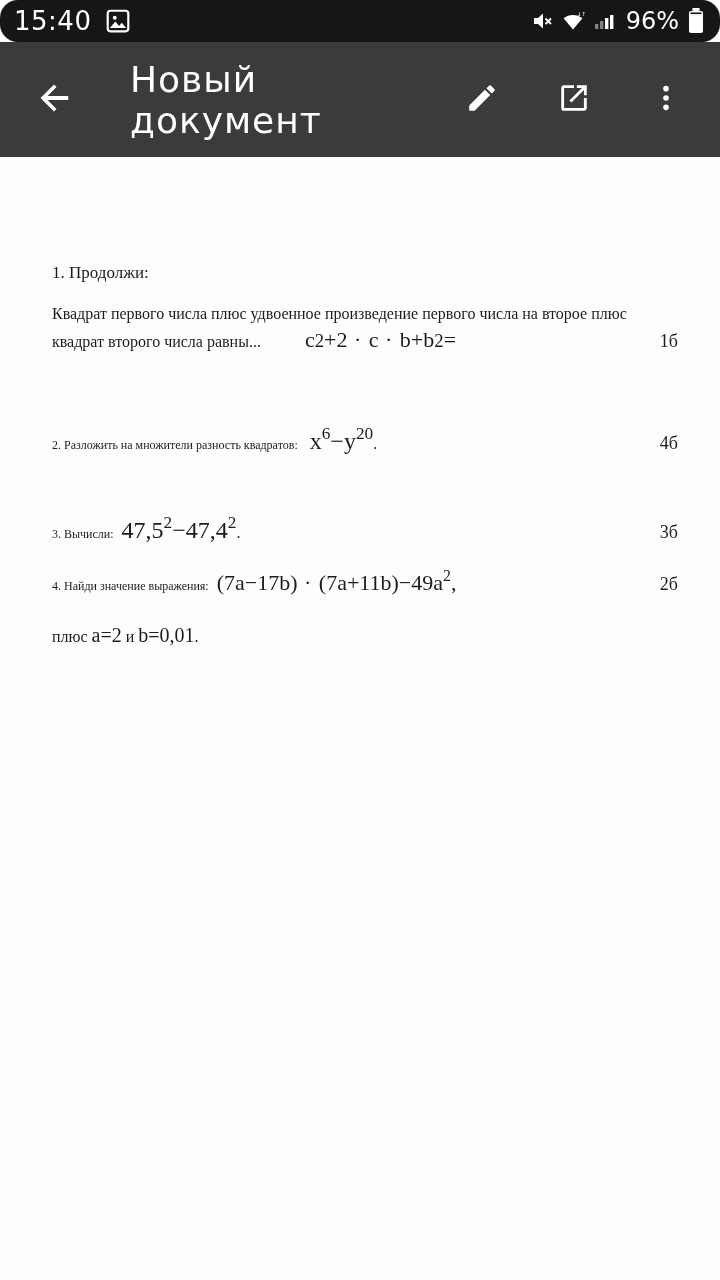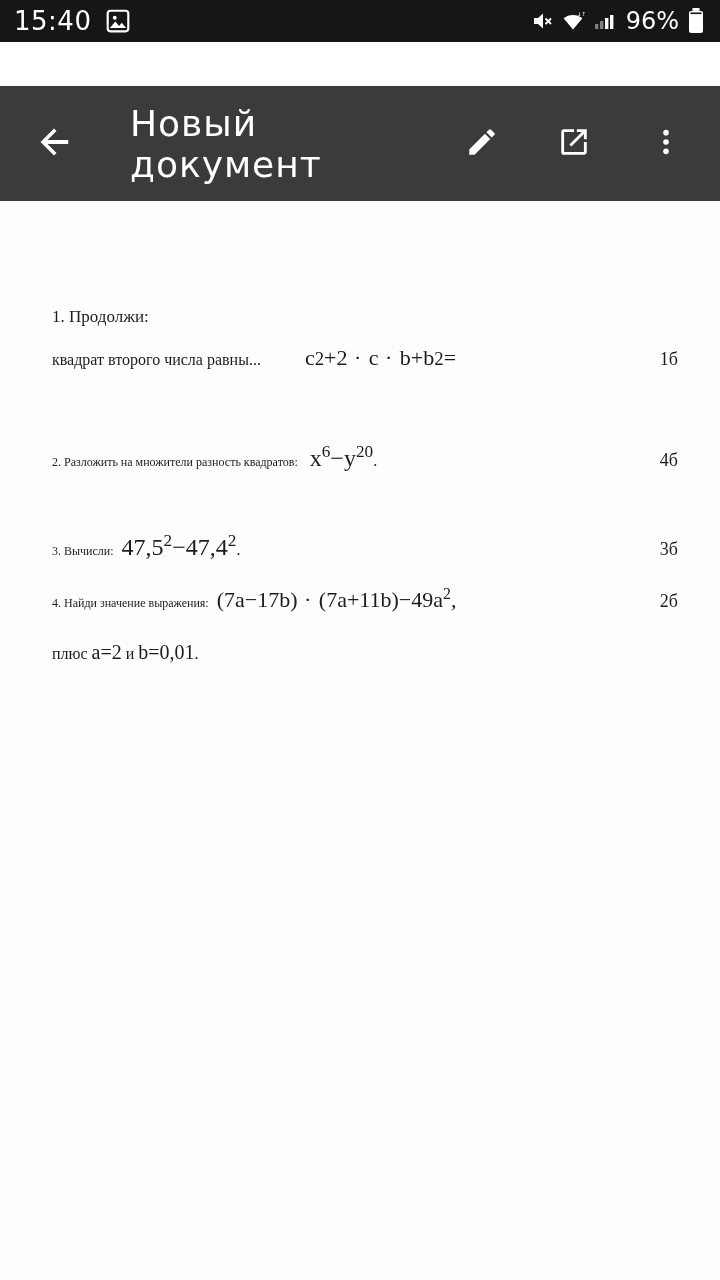--- a/index.html
+++ b/index.html
@@ -4,33 +4,33 @@
 <style>
   * { margin: 0; padding: 0; box-sizing: border-box; }
   html, body { width: 720px; height: 1280px; background: #ffffff; overflow: hidden; }
   body { font-family: "Liberation Sans", sans-serif; }
 
   
   .status-bar {
     height: 42px; background: #161616; color: #ffffff;
     display: flex; align-items: center; justify-content: space-between;
     padding: 0 14px;
+    border-radius: 18px;
   }
   .sb-left { display: flex; align-items: center; gap: 14px; }
   .sb-right { display: flex; align-items: center; gap: 7px; justify-content: center; }
   .sb-time { font-size: 26px; font-weight: 400; letter-spacing: 0.5px; font-family: "DejaVu Sans", sans-serif; }
   .sb-pct { font-size: 24px; font-family: "DejaVu Sans", sans-serif; margin-left: 3px; }
   .sb-icon { display: inline-flex; align-items: center; }
 
   
   .toolbar {
     height: 115px; background: #3b3b3b; color: #ffffff;
     display: flex; align-items: center; padding: 0 26px;
     box-shadow: 0 2px 4px rgba(0,0,0,0.25);
-    margin-top: 44px;
   }
   .tb-btn {
     background: none; border: none; color: #ffffff; cursor: pointer;
     display: inline-flex; align-items: center; justify-content: center;
     width: 56px; height: 56px;
   }
   .tb-title {
     flex: 1; font-size: 36px; color: #ffffff; margin-left: 48px;
     font-family: "DejaVu Sans", sans-serif; letter-spacing: 1px;
   }
@@ -147,20 +147,21 @@
       </span>
     </button>
   </div>
 </div>
 
 <div class="doc">
 
   <div>
     <div class="task-heading serif">1. Продолжи:</div>
     <div class="t1-para">
+      <div class="para-line">Квадрат первого числа плюс удвоенное произведение первого числа на второе плюс</div>
       <div class="task-row t1-row">
         <span class="para-line">квадрат второго числа равны...</span>
         <span class="formula"><span>c</span><span class="f-sm">2</span><span>+2</span><span class="f-dot"> · </span><span>c</span><span class="f-dot"> · </span><span>b+b</span><span class="f-sm">2</span><span>=</span></span>
         <span class="points">1б</span>
       </div>
     </div>
   </div>
 
   <div class="task-row t2-row">
     <span class="label">2. Разложить на множители разность квадратов:</span>

